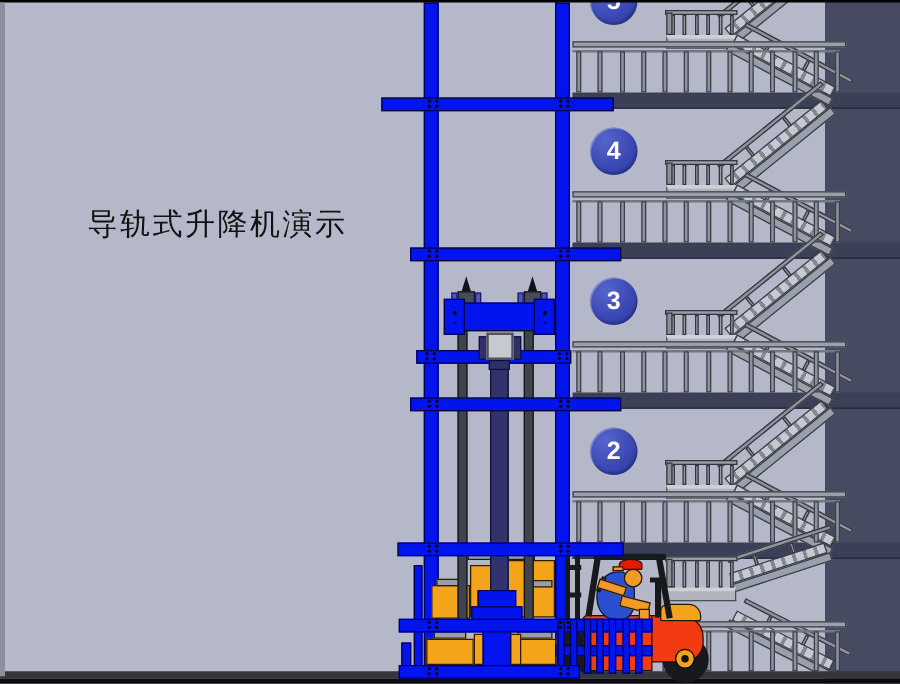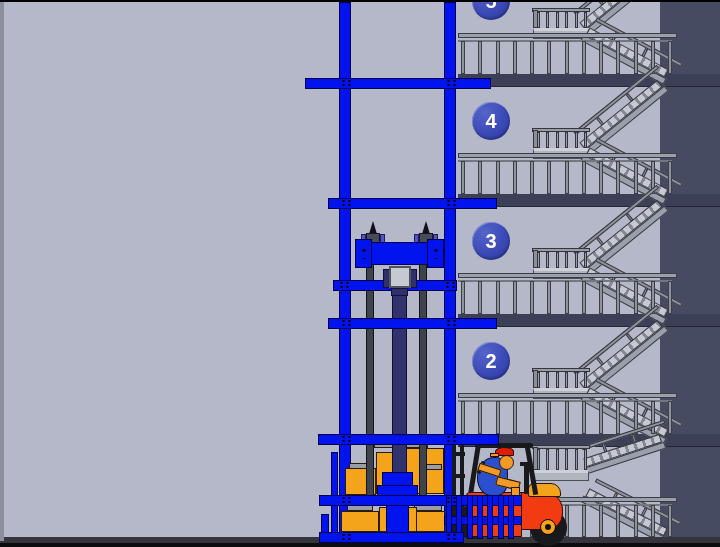--- a/index.html
+++ b/index.html
@@ -35,20 +35,21 @@
   #title{position:absolute;left:70px;top:163px;font-size:24px;letter-spacing:2px;color:#121212;z-index:2;white-space:nowrap;}
   .circle{position:absolute;border-radius:50%;}
 </style>
 </head>
 <body>
 
 <div id="stage">
 
   <div class="abs" style="left:660px;top:0;width:60px;height:547px;background:var(--wall);z-index:1;"></div>
 
+  <div id="title">导轨式升降机演示</div>
 
   <div id="floors">
       <div class="abs" style="left: 0px; top: 0px; z-index: 1;">
         <div class="abs" style="left: 458px; top: 74px; width: 262px; height: 13px; background: var(--slab); border-bottom: 1px solid rgb(35, 38, 58); z-index: 1;"></div>
         <div class="flight" style="left: 587px; top: 8px; width: 100px; transform: rotate(-39deg); z-index: 1;">
           <div class="f-handrail"></div>
           <div class="f-post p1"></div>
           <div class="f-steps"></div>
           <div class="f-stringer"></div>
         </div>

